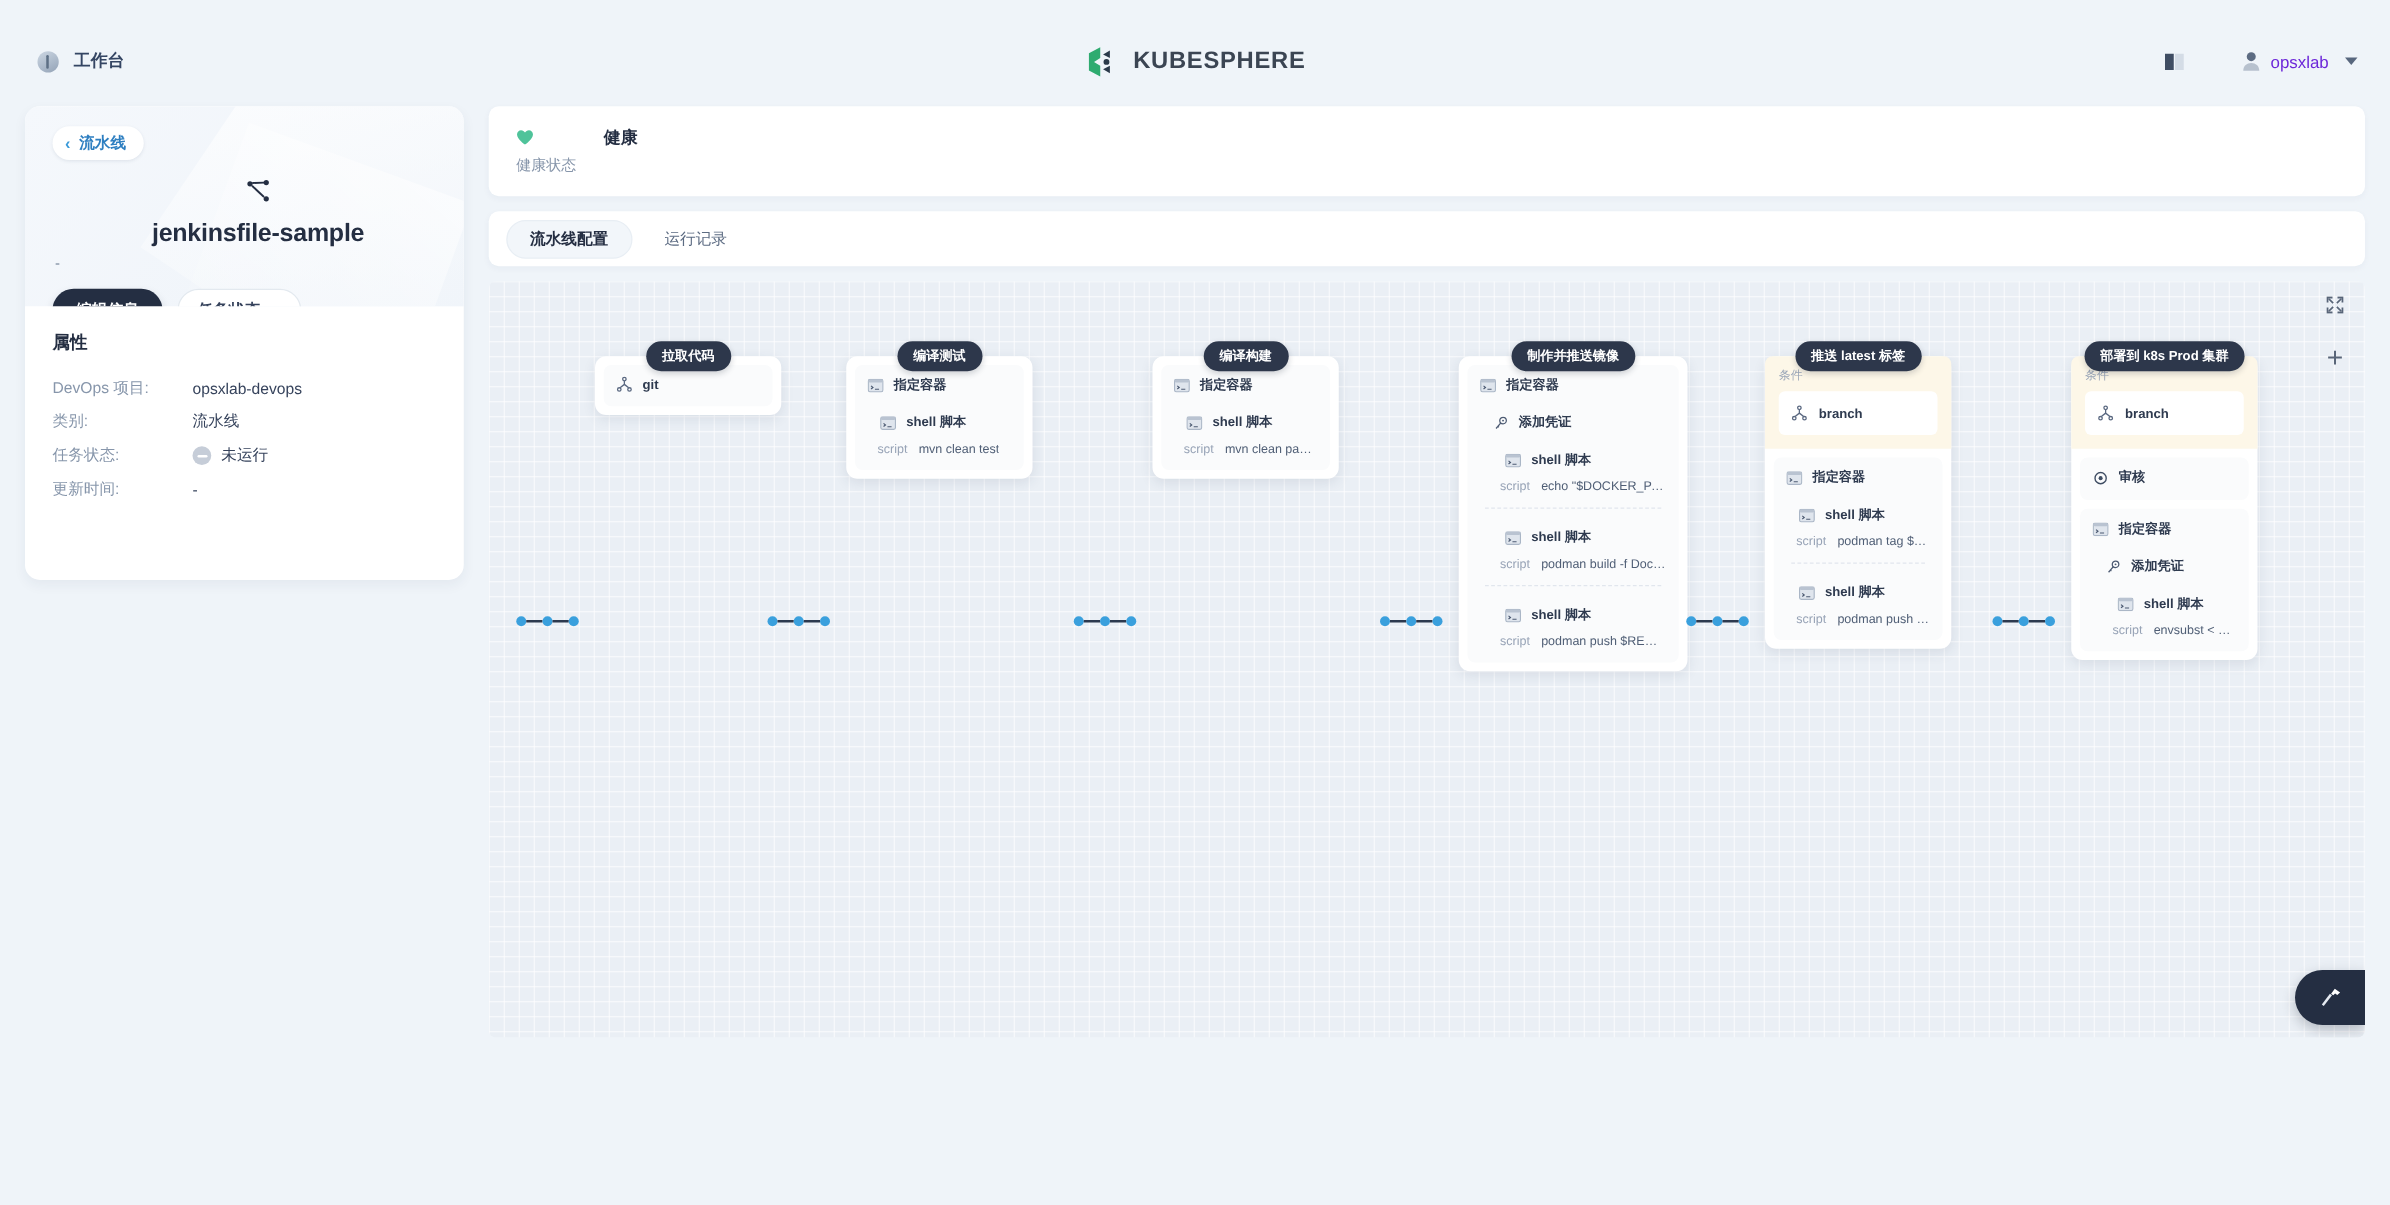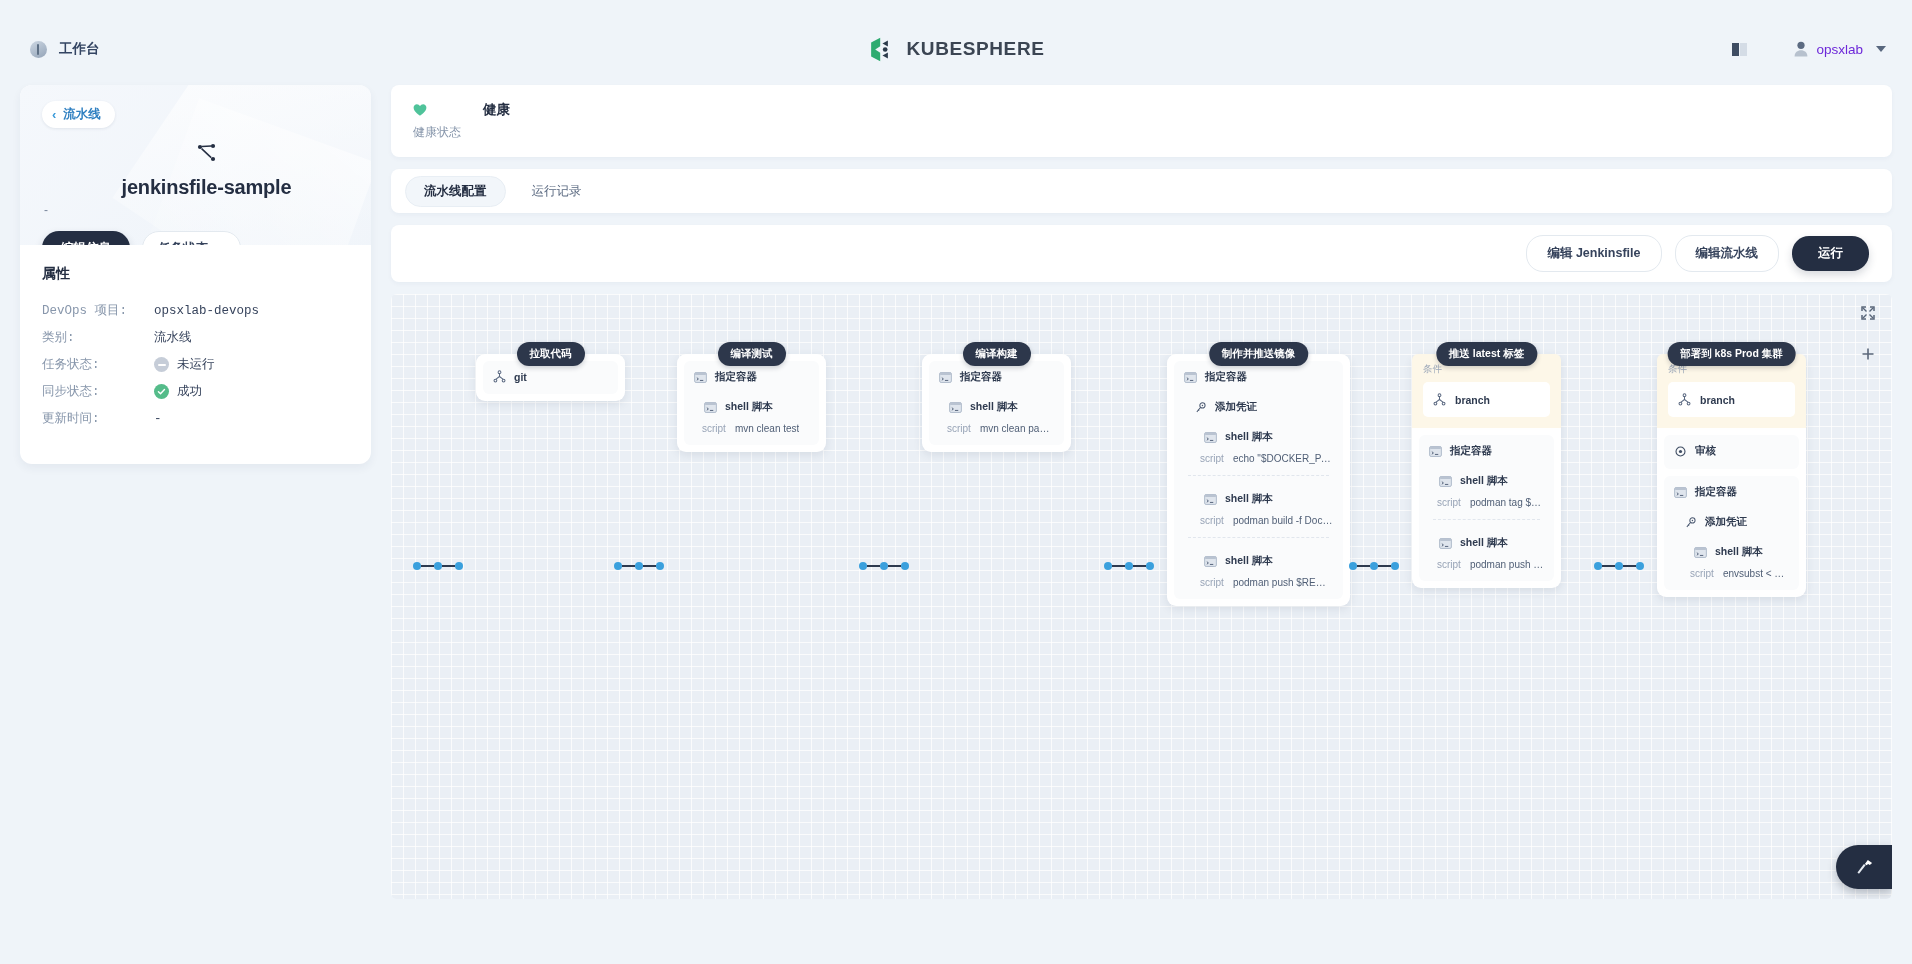--- a/index.html
+++ b/index.html
@@ -103,21 +103,21 @@
     font-family: inherit; cursor: pointer;
     display: inline-flex; align-items: center; gap: 9px;
   }
   .btn-ghost .cr {
     width: 0; height: 0;
     border-left: 4.5px solid transparent; border-right: 4.5px solid transparent;
     border-top: 5.5px solid #36435c;
   }
   .lp-body { padding: 20px 22px 0 22px; }
   .lp-section-title { font-size: 14px; font-weight: 700; color: #242e42; margin-bottom: 14px; }
-  .attr-row { display: flex; align-items: center; height: 27px; font-size: 12.5px; font-family: Liberation Mono, monospace; }
+  .attr-row { display: flex; align-items: center; height: 27px; font-size: 12.5px; }
   .attr-key { width: 112px; color: #8796ab; flex: none; }
   .attr-val { color: #36435c; display: flex; align-items: center; gap: 8px; }
   .dot-gray {
     width: 15px; height: 15px; border-radius: 50%; background: #c6cdd8;
     position: relative; flex: none;
   }
   .dot-gray::after {
     content:""; position:absolute; left:3.5px; top:6.5px; width:8px; height:2px;
     background:#fff; border-radius:1px;
   }
@@ -314,31 +314,20 @@
     </div>
 
     <div class="attr-row">
       <span class="attr-key">任务状态:</span>
       <span class="attr-val">
         <span class="dot-gray"></span>
         <span>未运行</span>
       </span>
     </div>
 
-    <div class="attr-row">
-      <span class="attr-key">同步状态:</span>
-      <span class="attr-val">
-        <span class="dot-green">
-          <svg width="9" height="9" viewBox="0 0 10 10">
-              <path d="M1.6 5.2 L3.9 7.4 L8.3 2.7" stroke="#fff" stroke-width="1.6" fill="none" stroke-linecap="round" stroke-linejoin="round"></path>
-            </svg>
-        </span>
-        <span>成功</span>
-      </span>
-    </div>
 
     <div class="attr-row">
       <span class="attr-key">更新时间:</span>
       <span class="attr-val">-</span>
     </div>
   </div>
 </div>
 
 <div class="content">
 
@@ -350,25 +339,20 @@
       <span class="health-txt">健康</span>
     </div>
     <div class="health-sub">健康状态</div>
   </div>
 
   <div class="card-tabs">
     <div class="tab active">流水线配置</div>
     <div class="tab">运行记录</div>
   </div>
 
-  <div class="card-actions">
-    <button class="abtn outline">编辑 Jenkinsfile</button>
-    <button class="abtn outline">编辑流水线</button>
-    <button class="abtn primary">运行</button>
-  </div>
 
   <div class="canvas">
     <div class="canvas-tools">
       <span class="ctool">
         <svg width="14" height="14" viewBox="0 0 14 14">
           <path d="M1 5 L1 1 L5 1 M13 5 L13 1 L9 1 M1 9 L1 13 L5 13 M13 9 L13 13 L9 13" stroke="#3f4d63" stroke-width="1.5" fill="none"></path>
           <path d="M2 2 L5.5 5.5 M12 2 L8.5 5.5 M2 12 L5.5 8.5 M12 12 L8.5 8.5" stroke="#3f4d63" stroke-width="1.4" fill="none"></path>
         </svg>
       </span>
       <span class="ctool">

